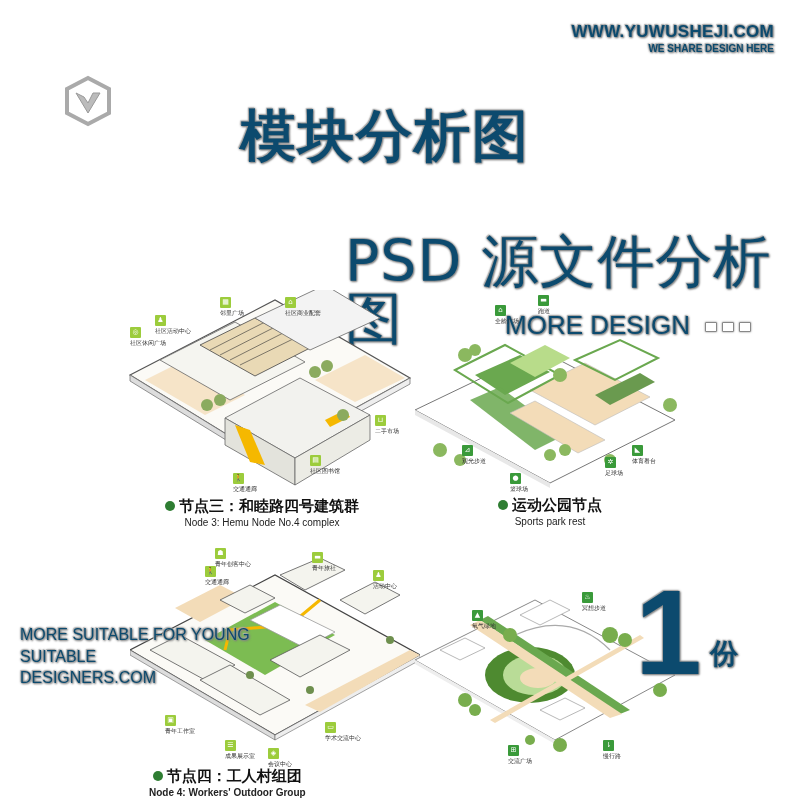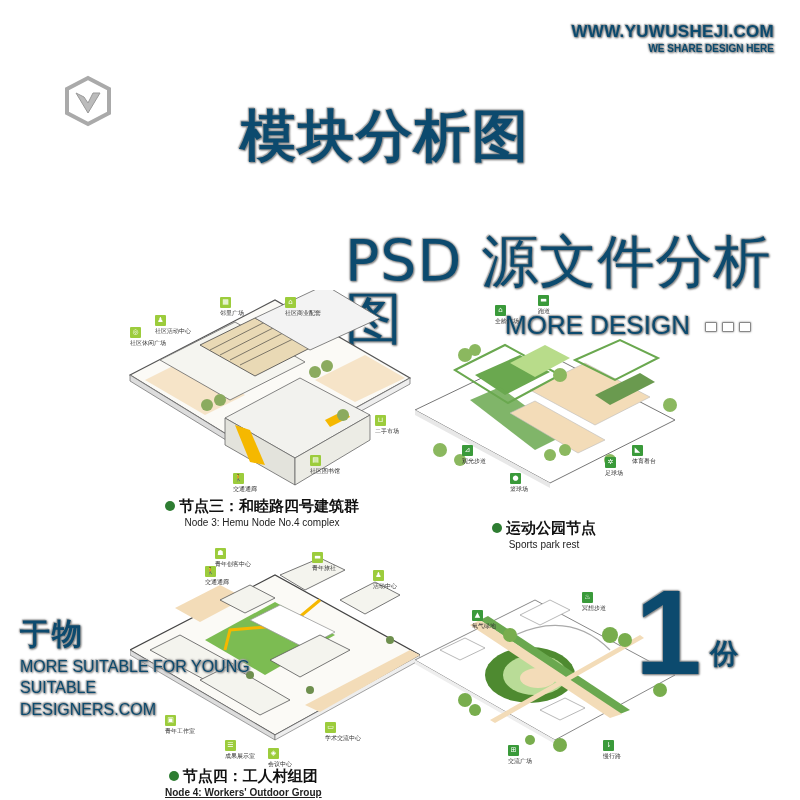--- a/index.html
+++ b/index.html
@@ -174,21 +174,21 @@
     <span class="lbl">篮球场</span>
   </div>
   <div class="marker" style="left:195px; top:162px;">
     <span class="icon green">✲</span>
     <span class="lbl">足球场</span>
   </div>
   <div class="marker" style="left:222px; top:150px;">
     <span class="icon green">◣</span>
     <span class="lbl">体育看台</span>
   </div>
-  <div class="caption" style="left:82px; top:200px;margin-top:23px;">
+  <div class="caption" style="left:88px; top:200px;">
     <div class="zh">
         <span class="dot"></span>
         <span>运动公园节点</span>
       </div>
     <div class="en">Sports park rest</div>
   </div>
 </div>
 
 <div class="panel" style="left:130px; top:540px; width:290px; height:260px;">
   <svg width="290" height="215">
@@ -239,21 +239,21 @@
     <span class="lbl">成果展示室</span>
   </div>
   <div class="marker" style="left:138px; top:208px;">
     <span class="icon lime">◈</span>
     <span class="lbl">会议中心</span>
   </div>
   <div class="marker" style="left:195px; top:182px;">
     <span class="icon lime">▭</span>
     <span class="lbl">学术交流中心</span>
   </div>
-  <div class="caption" style="left:35px; top:226px;text-decoration:underline;">
+  <div class="caption" style="left:19px; top:226px;">
     <div class="zh">
         <span class="dot"></span>
         <span>节点四：工人村组团</span>
       </div>
     <div class="en bold">Node 4: Workers' Outdoor Group</div>
   </div>
 </div>
 
 <div class="panel" style="left:410px; top:580px; width:270px; height:220px;">
   <svg width="270" height="185">
@@ -294,21 +294,20 @@
     <span class="icon green">⊞</span>
     <span class="lbl">交流广场</span>
   </div>
   <div class="marker" style="left:193px; top:160px;">
     <span class="icon green">⇂</span>
     <span class="lbl">慢行路</span>
   </div>
 </div>
 
 <div class="brand">
-  <div class="l1 emboss">于物</div>
   <div class="en emboss">
     <div>MORE SUITABLE FOR YOUNG</div>
     <div>SUITABLE</div>
     <div>DESIGNERS.COM</div>
   </div>
 </div>
 
 <div class="count-num emboss">1</div>
 <div class="count-unit emboss">份</div>
 

